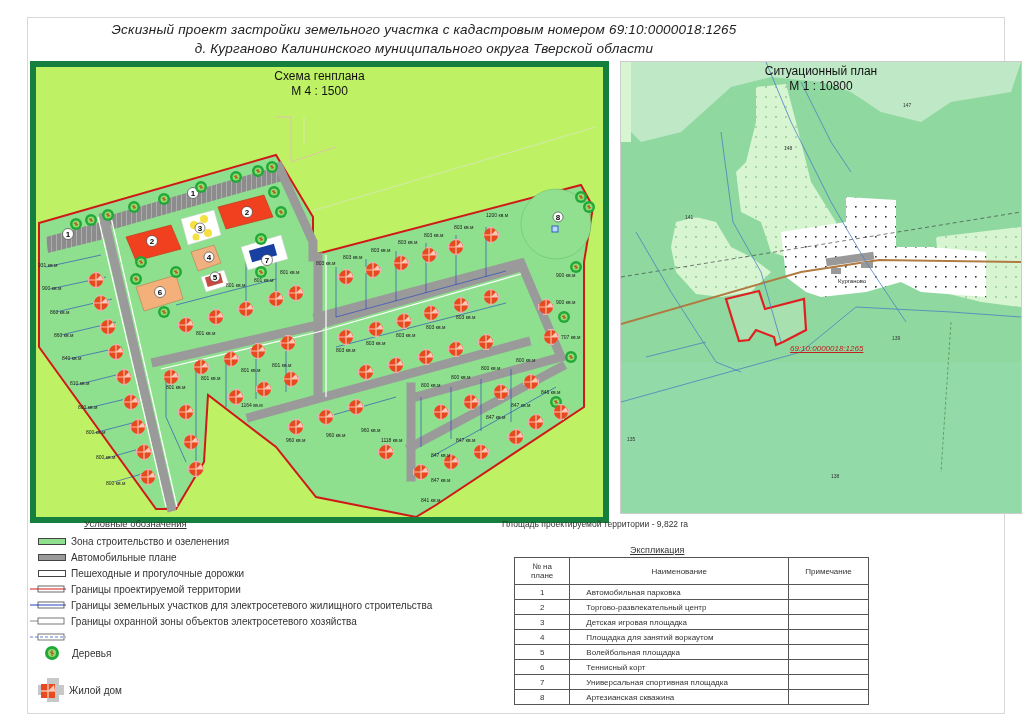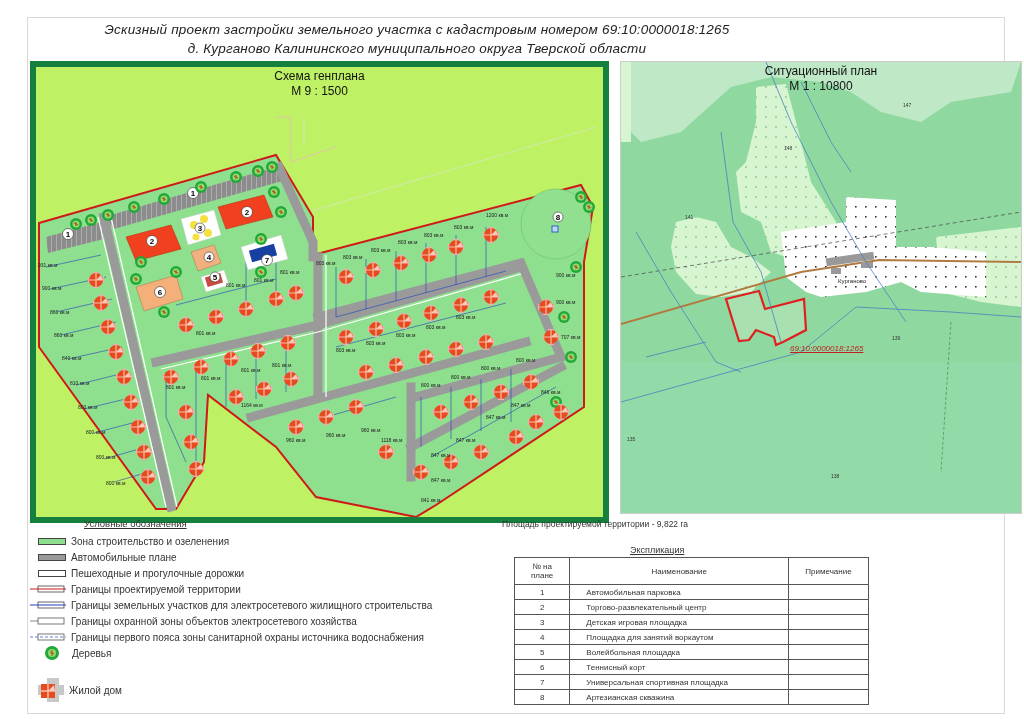--- a/index.html
+++ b/index.html
@@ -1,18 +1,18 @@
 <!DOCTYPE html>
 <html><head>
 <meta charset="utf-8">
 <style>
   html,body{margin:0;padding:0;background:#fff;}
   body{width:1024px;height:724px;position:relative;overflow:hidden;font-family:"Liberation Sans",sans-serif;color:#222;}
   .frame{position:absolute;left:27px;top:17px;width:976px;height:695px;border:1px solid #d8d8d8;}
-  .title{position:absolute;left:0;width:834px;text-align:center;font-size:13.5px;line-height:20px;color:#222;letter-spacing:0.2px;font-style:italic;}
+  .title{position:absolute;left:7px;width:834px;text-align:center;font-size:13.5px;line-height:20px;color:#222;letter-spacing:0.2px;font-style:italic;}
   .title1{top:20px;}
   .title2{top:39px;}
   .panel-left{position:absolute;left:30px;top:61px;width:567px;height:450px;border:6px solid #15803d;background:#bef264;overflow:hidden;}
   .panel-right{position:absolute;left:620px;top:61px;width:400px;height:451px;border:1px solid #ccc;background:#8fd9a0;overflow:hidden;}
   .panel-cap{position:absolute;left:0;width:100%;text-align:center;font-size:12px;line-height:14px;color:#111;}
   .legend{position:absolute;left:38px;top:518px;width:420px;}
   .legend-title{position:absolute;left:46px;top:0;font-size:9.5px;text-decoration:underline;color:#333;}
   .legend-item{position:absolute;left:0;height:14px;display:flex;align-items:center;font-size:10px;color:#333;white-space:nowrap;}
   .sw{width:28px;height:7px;border:1px solid #444;margin-right:5px;box-sizing:border-box;}
   .area{position:absolute;left:502px;top:519px;font-size:8.5px;color:#333;}
@@ -27,21 +27,21 @@
 </head>
 <body>
 
 <div class="frame"></div>
 
 <div class="title title1">Эскизный проект застройки земельного участка с кадастровым номером 69:10:0000018:1265</div>
 <div class="title title2">д. Курганово Калининского муниципального округа Тверской области</div>
 
 <div class="panel-left">
   <div class="panel-cap" style="top:2px">Схема генплана</div>
-  <div class="panel-cap" style="top:17px">М 9 : 1500</div>
+  <div class="panel-cap" style="top:17px">М 4 : 1500</div>
 
   <svg width="567" height="450" viewBox="0 0 567 450" style="position:absolute;left:0;top:0">
     <defs>
       <pattern id="park" width="5" height="10" patternUnits="userSpaceOnUse">
         <rect width="5" height="10" fill="#8c8c8c"></rect>
         <line x1="0" y1="0" x2="0" y2="10" stroke="#cfcfcf" stroke-width="1"></line>
       </pattern>
       <g id="tree">
         <circle r="6" fill="#22a83a"></circle>
         <circle r="3.5" fill="#8edc6a"></circle>
@@ -388,21 +388,20 @@
         <line x1="0" y1="4" x2="8" y2="4" stroke="#888" stroke-width="1"></line>
         <rect x="8" y="1" width="26" height="6" fill="none" stroke="#555" stroke-width="0.8"></rect>
       </svg>
     <span>Границы охранной зоны объектов электросетевого хозяйства</span>
   </div>
   <div class="legend-item" style="top:112px;left:-8px">
     <svg width="36" height="8" style="margin-right:5px">
         <line x1="0" y1="4" x2="36" y2="4" stroke="#6080d0" stroke-width="1" stroke-dasharray="3 2"></line>
         <rect x="8" y="1" width="26" height="6" fill="none" stroke="#555" stroke-width="0.8"></rect>
       </svg>
-    <span>Границы первого пояса зоны санитарной охраны источника водоснабжения</span>
   </div>
   <div class="legend-item" style="top:128px;left:6px">
     <svg width="16" height="16" style="margin-right:12px">
         <circle cx="8" cy="8" r="7" fill="#22a83a"></circle>
         <circle cx="8" cy="8" r="4" fill="#8edc6a"></circle>
         <path d="M6 7 L10 9 M8 5 L8 11" stroke="#c04020" stroke-width="1"></path>
       </svg>
     <span>Деревья</span>
   </div>
   <div class="legend-item" style="top:160px;left:0;height:24px">

